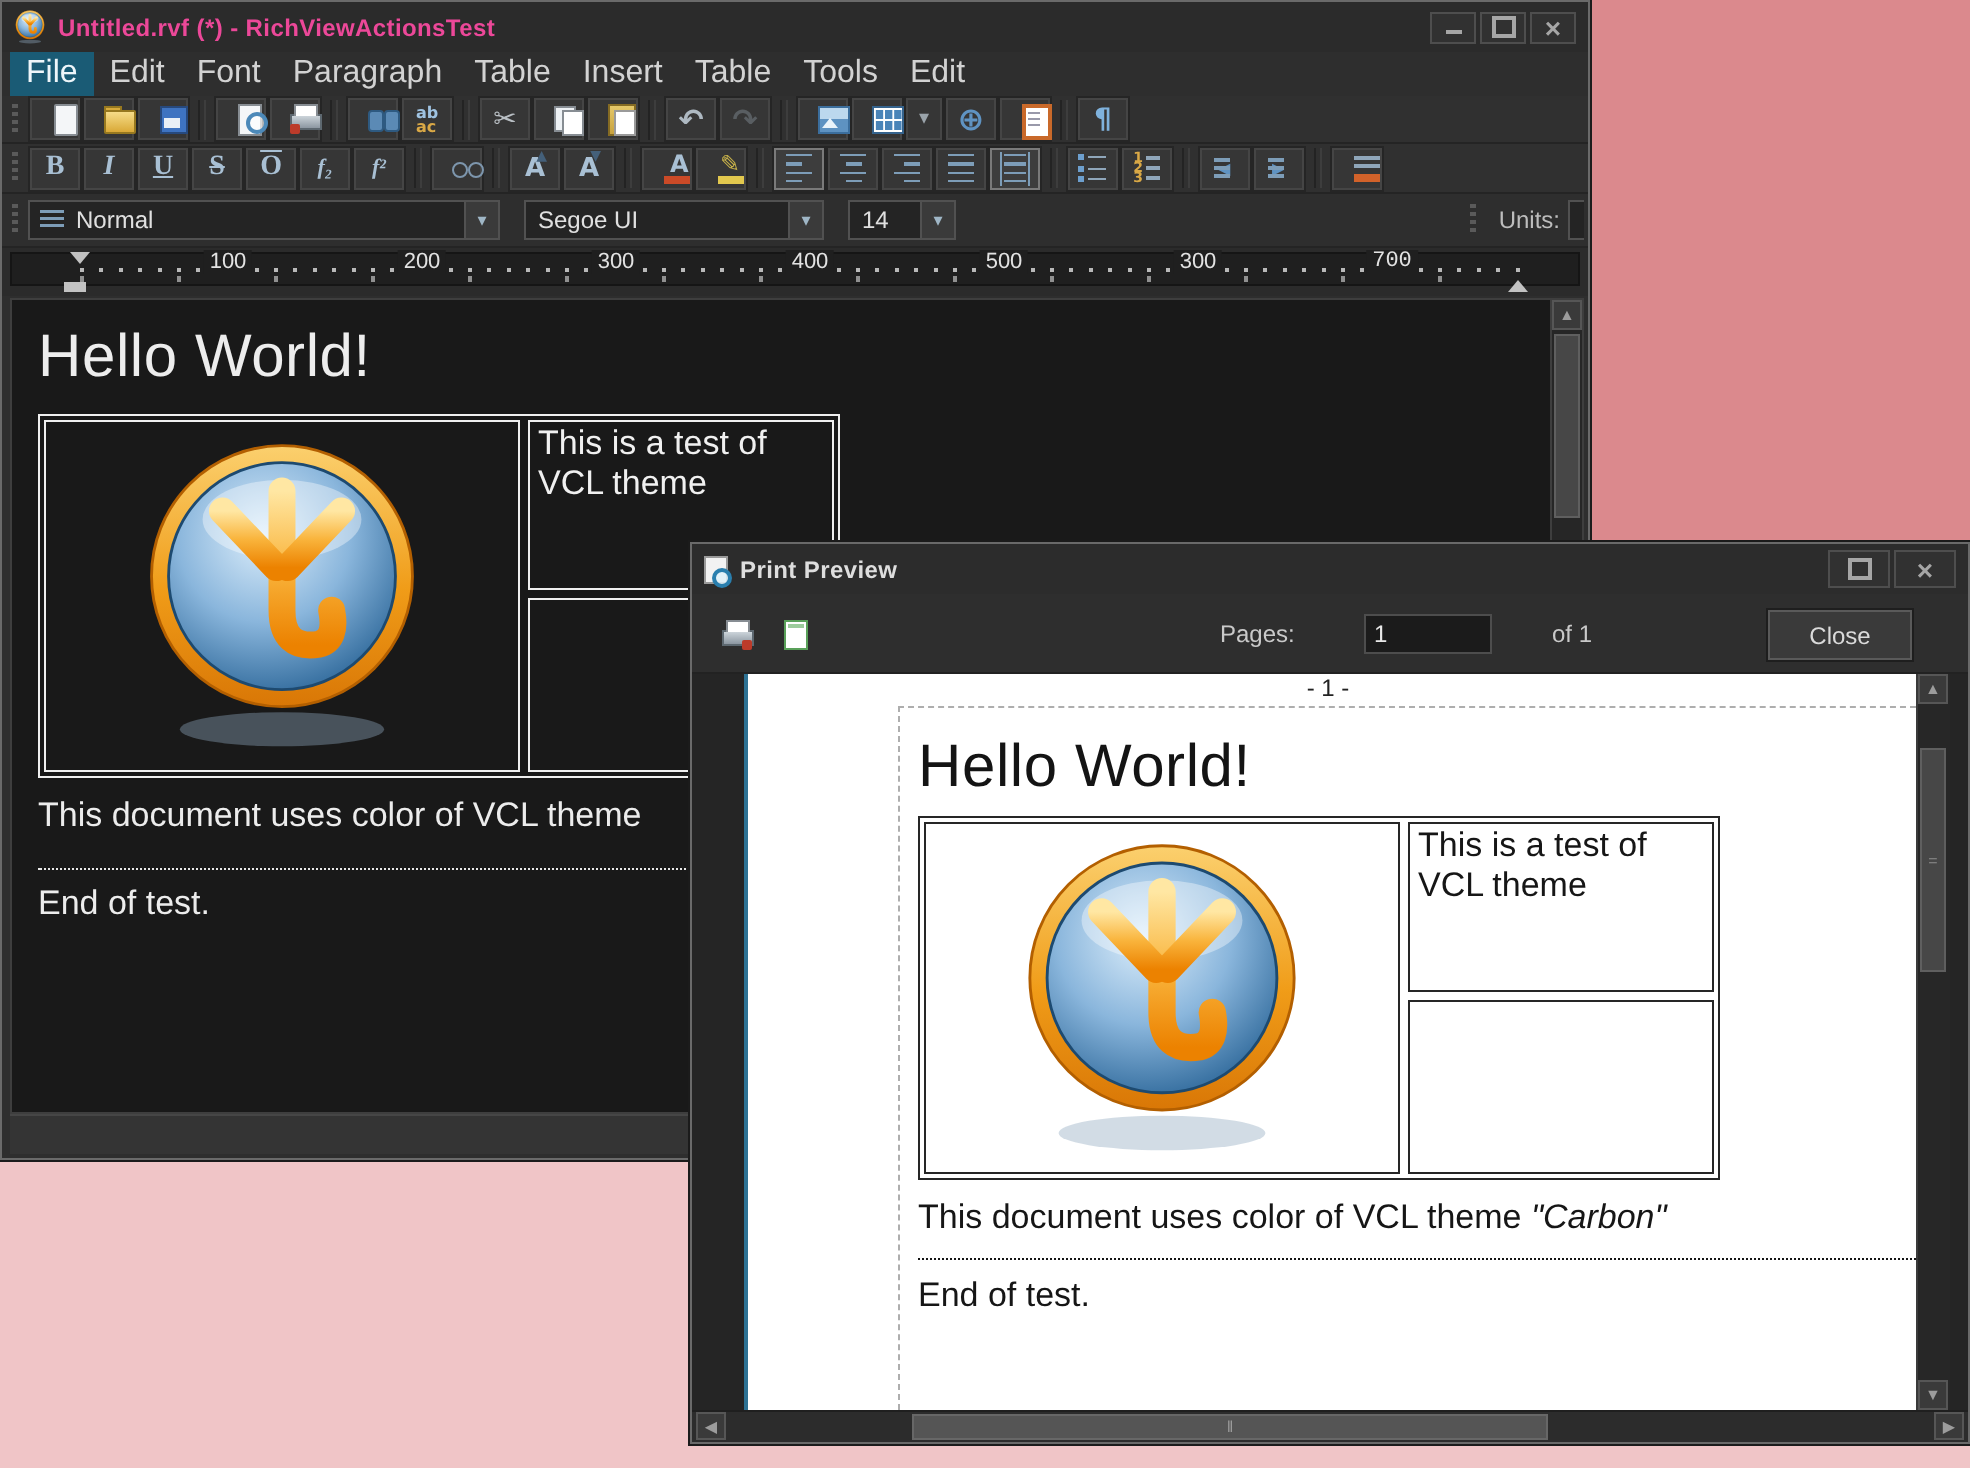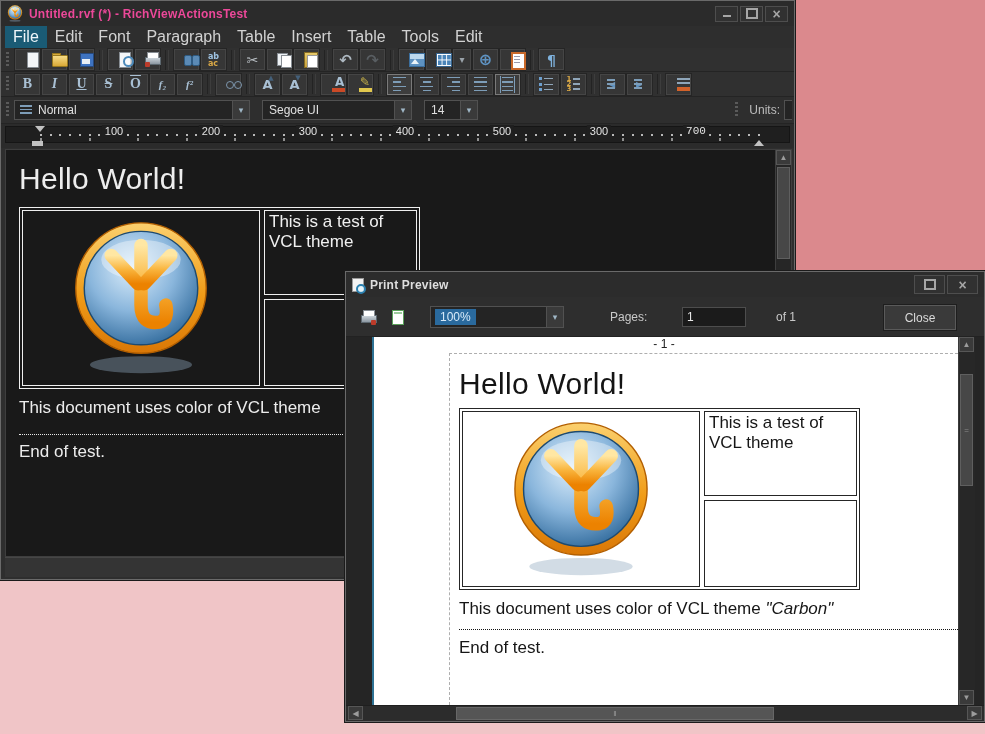--- a/index.html
+++ b/index.html
@@ -479,24 +479,20 @@
   </div>
   <div id="pvtoolbar">
     <button class="ptool" style="left:10px">
       <span class="ic ic-print">
           <i></i>
         </span>
     </button>
     <button class="ptool" style="left:40px">
       <span class="ic-pagesetup"></span>
     </button>
-    <div class="combo" id="zoomcombo">
-      <span class="zoomsel">100%</span>
-      <span class="combo-btn"></span>
-    </div>
     <span class="pvlabel" style="left:264px">Pages:</span>
     <input id="pageinput" value="1" style="">
     <span class="pvlabel" style="left:430px">of 1</span>
     <button id="closebtn">Close</button>
   </div>
   <div id="pvviewport">
     <div id="pvpage">
       <div class="pv-header">- 1 -</div>
       <div class="pv-dash-h"></div>
       <div class="pv-dash-v"></div>

